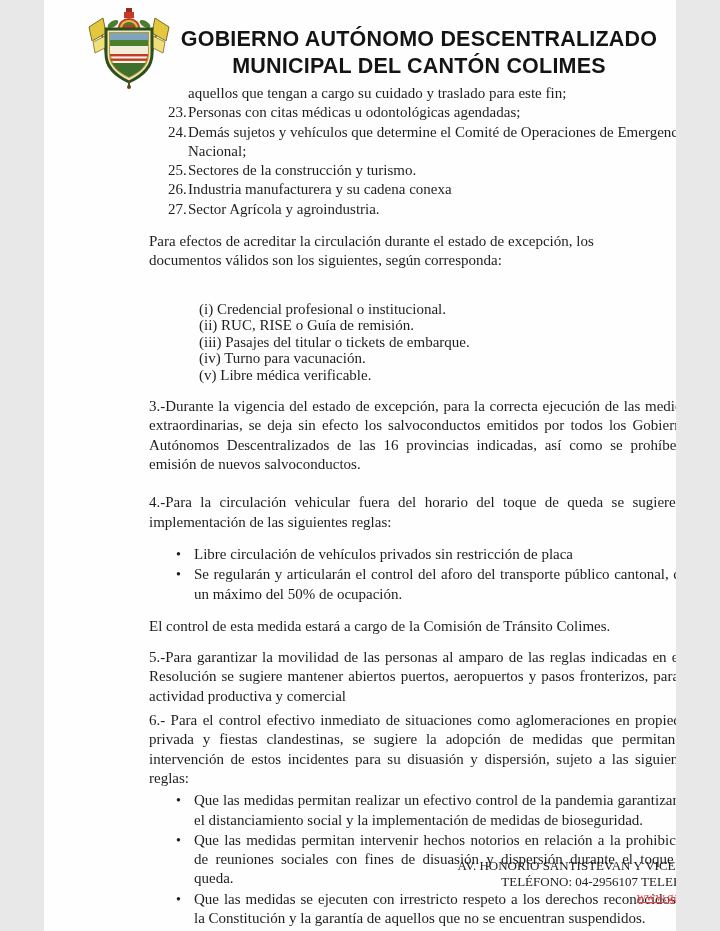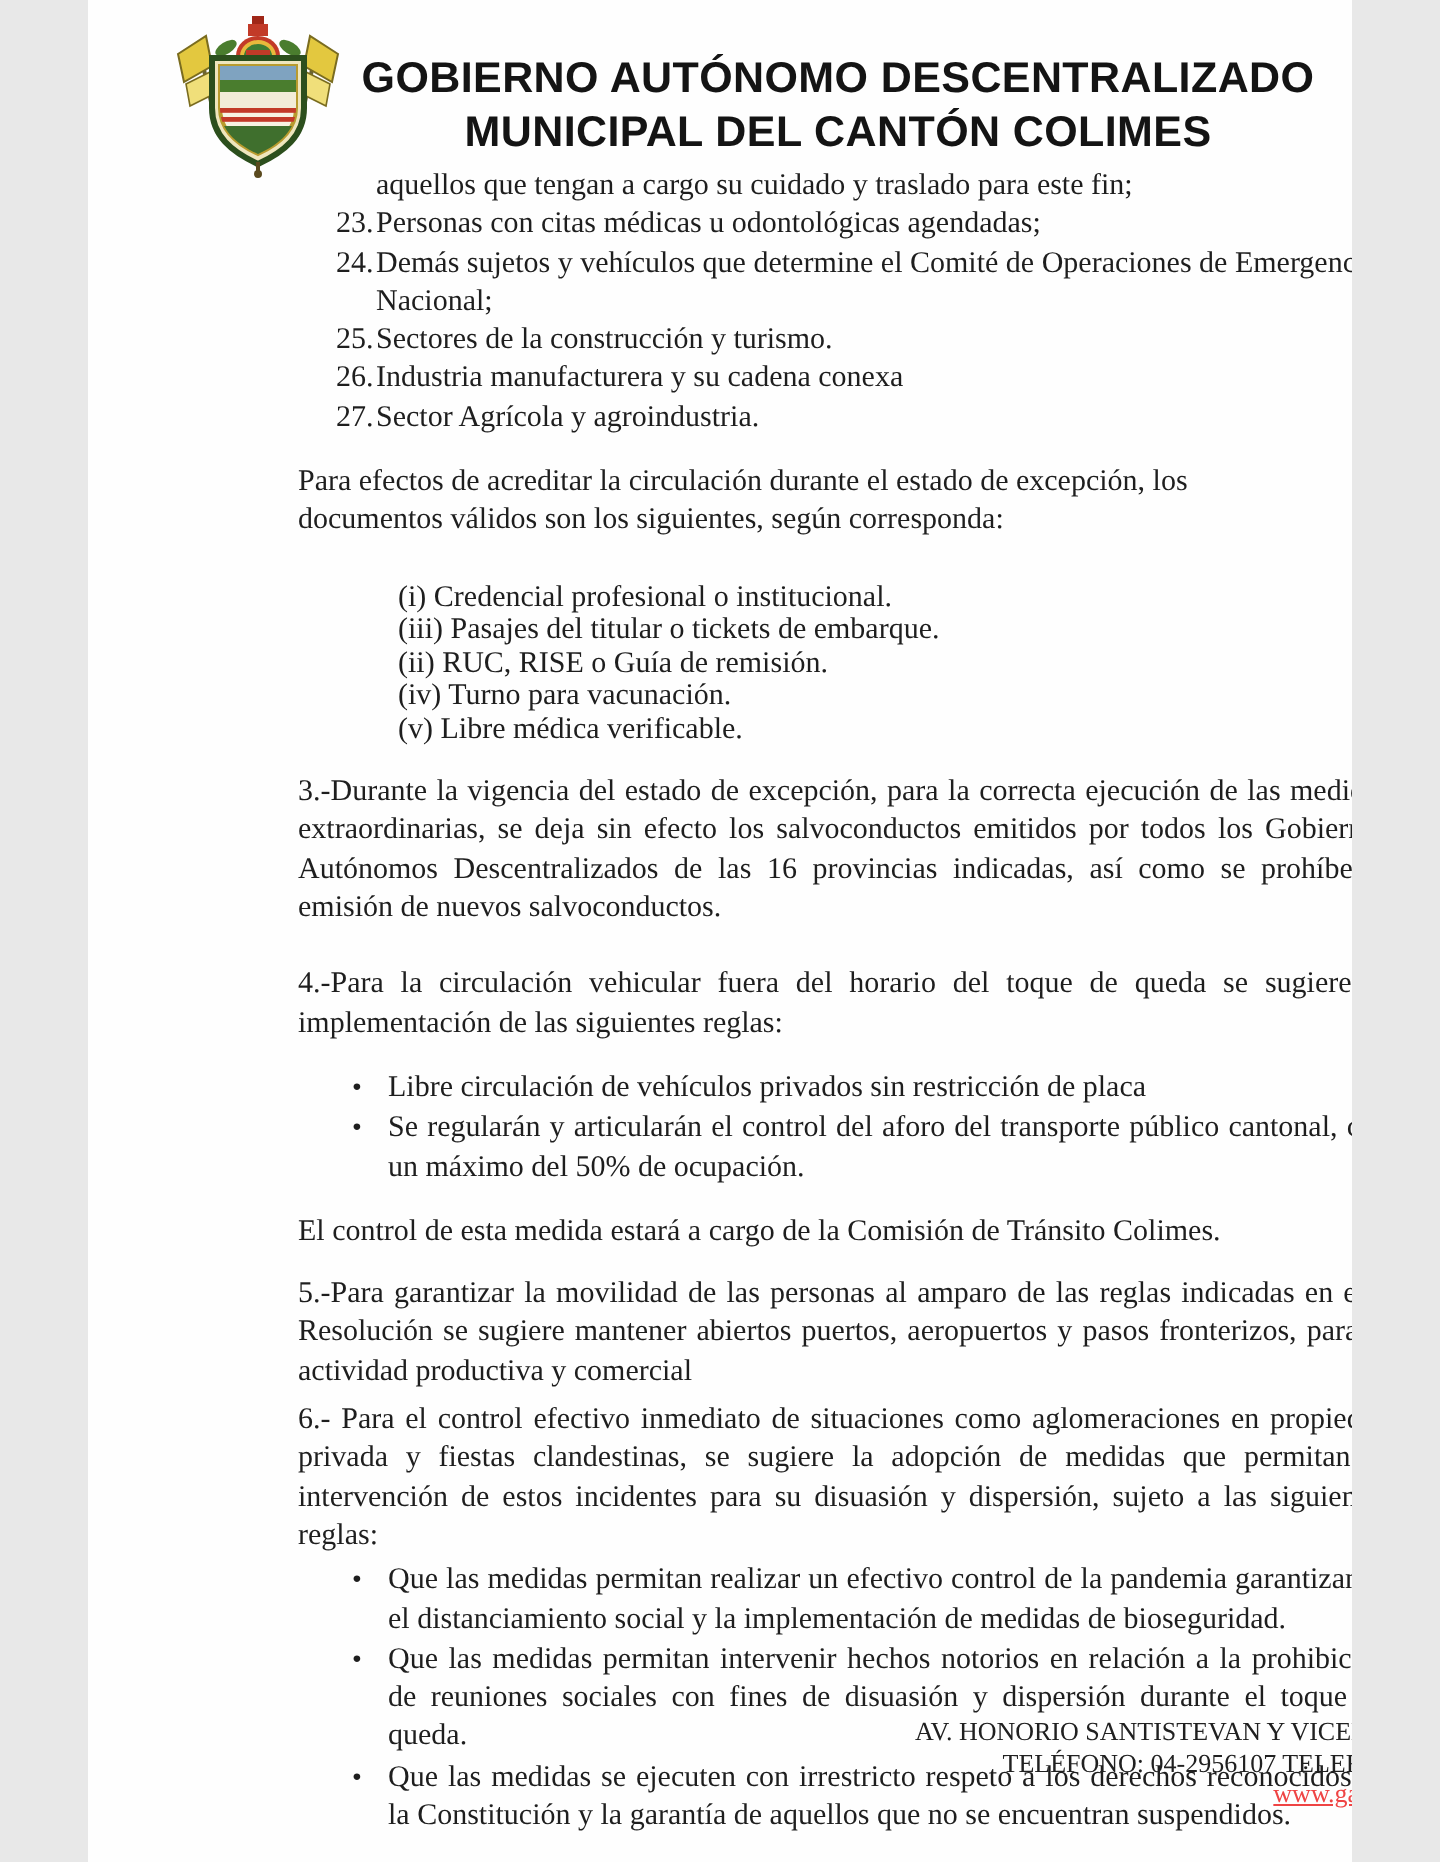--- a/index.html
+++ b/index.html
@@ -47,21 +47,21 @@
   }
   .hang-line { margin: 84px 0 0 39px; }
 
   .numlist { margin-top: 0; }
   .numlist .nitem { display: flex; padding-left: 19px; }
   .numlist .num { flex: 0 0 20px; }
   .numlist .ntext { flex: 1; }
 
   .para-docs { margin-top: 13px; width: 508px; }
 
-  .romanlist { margin-top: 20px; margin-left: 50px; line-height: 16.5px; }
+  .romanlist { margin-top: 30px; margin-left: 50px; line-height: 16.5px; }
 
   .just { text-align: justify; }
   .para-3 { margin-top: 14px; }
   .para-4 { margin-top: 19px; }
 
   .blist { }
   .blist-1 { margin-top: 13px; }
   .blist-2 { margin-top: 3px; }
   .bitem { display: flex; padding-left: 27px; margin-bottom: 1px; }
   .bdot { flex: 0 0 18px; font-size: 14px; }
@@ -166,22 +166,22 @@
       <div class="nitem">
         <span class="num">27.</span>
         <span class="ntext">Sector Agrícola y agroindustria.</span>
       </div>
     </div>
 
     <div class="para-docs">Para efectos de acreditar la circulación durante el estado de excepción, los documentos válidos son los siguientes, según corresponda:</div>
 
     <div class="romanlist">
       <div>(i) Credencial profesional o institucional.</div>
+      <div>(ii) RUC, RISE o Guía de remisión.</div>
       <div>(iii) Pasajes del titular o tickets de embarque.</div>
-      <div>(ii) RUC, RISE o Guía de remisión.</div>
       <div>(iv) Turno para vacunación.</div>
       <div>(v) Libre médica verificable.</div>
     </div>
 
     <div class="para-3 just">3.-Durante la vigencia del estado de excepción, para la correcta ejecución de las medidas extraordinarias, se deja sin efecto los salvoconductos emitidos por todos los Gobiernos Autónomos Descentralizados de las 16 provincias indicadas, así como se prohíbe la emisión de nuevos salvoconductos.</div>
 
     <div class="para-4 just">4.-Para la circulación vehicular fuera del horario del toque de queda se sugiere la implementación de las siguientes reglas:</div>
 
     <div class="blist blist-1">
       <div class="bitem">

